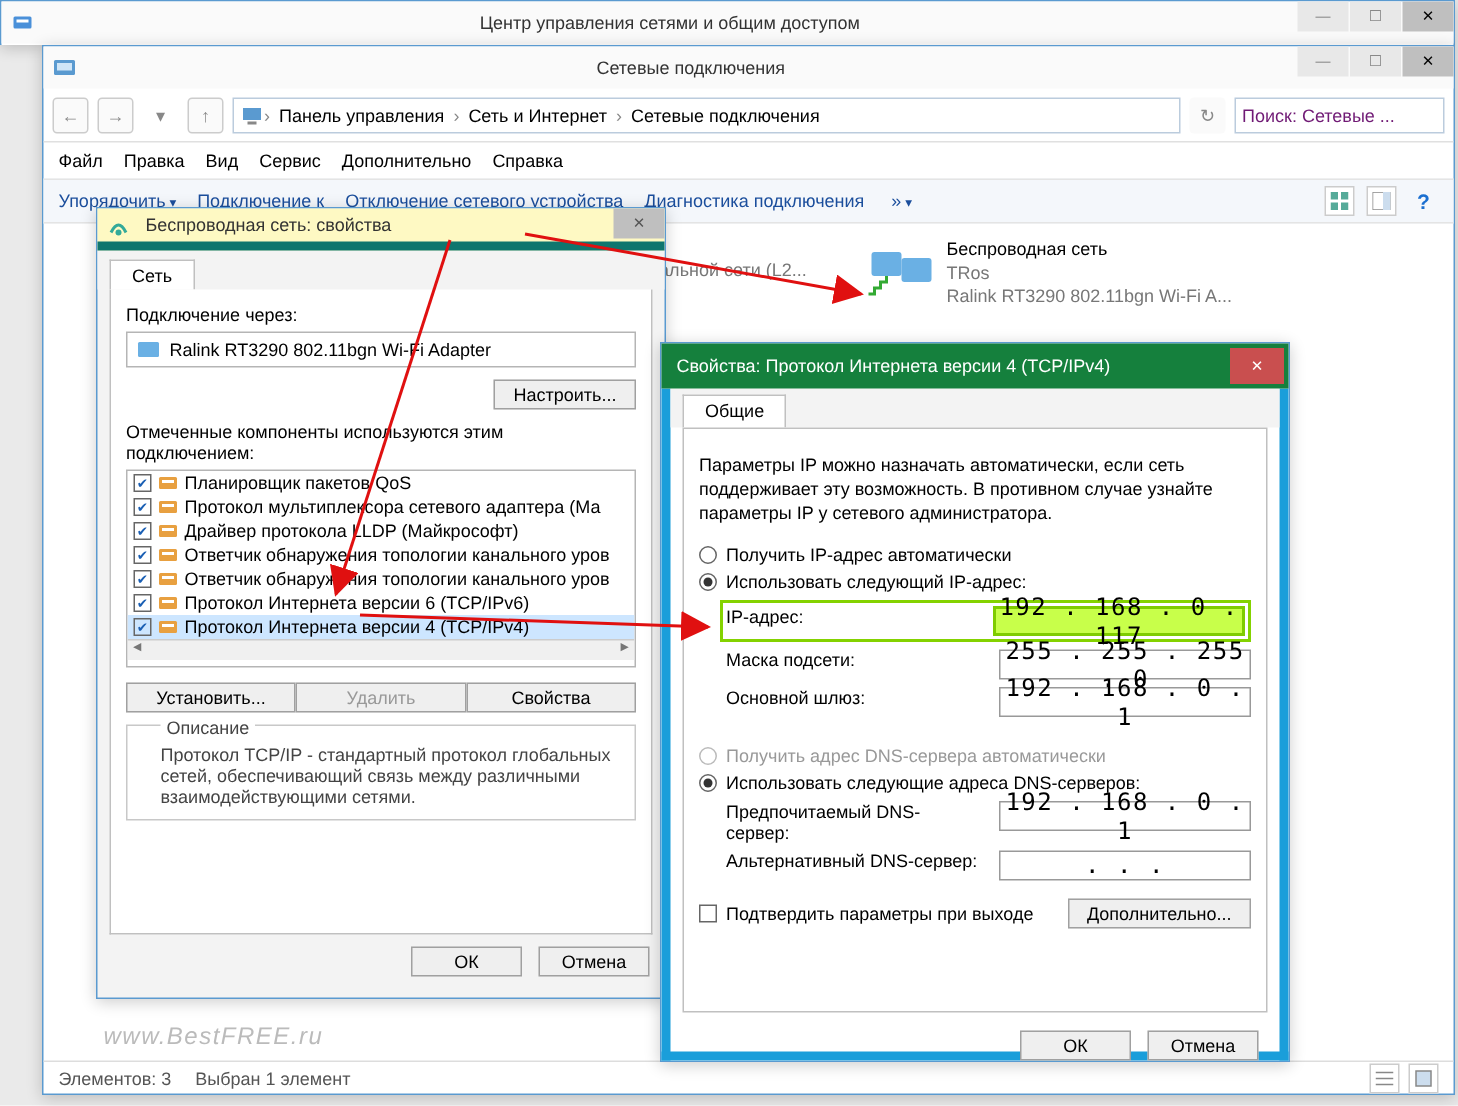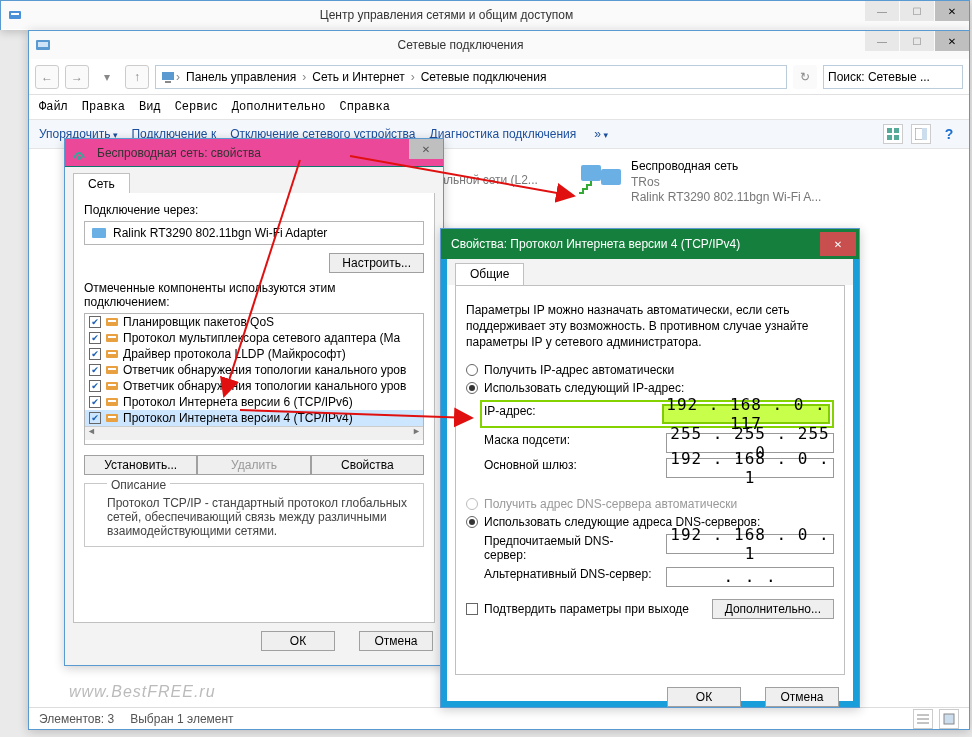--- a/index.html
+++ b/index.html
@@ -17,60 +17,60 @@
   
   #win1 { left: 0; top: 0; width: 970px; height: 30px; border-bottom: none; }
 
   
   #win2 { left: 28px; top: 30px; width: 942px; height: 700px; }
   .addrbar { height: 36px; border-bottom: 1px solid #e0e0e0; display: flex; align-items: center; padding: 4px 6px; gap: 6px; }
   .nav-btn { width: 24px; height: 24px; border: 1px solid #ccc; border-radius: 3px; display: flex; align-items: center; justify-content: center; color: #888; background: #fafafa; }
   .breadcrumb { flex: 1; border: 1px solid #bcd; height: 24px; display: flex; align-items: center; padding: 0 4px; font-size: 12px; }
   .crumb { padding: 0 6px; }
   .crumb-sep { color: #888; }
-  .searchbox { width: 140px; height: 24px; border: 1px solid #bcd; padding: 0 4px; color: #000000; display: flex; align-items: center; gap: 4px; }
+  .searchbox { width: 140px; height: 24px; border: 1px solid #bcd; padding: 0 4px; color: #701a75; display: flex; align-items: center; gap: 4px; }
   .menubar { height: 24px; display: flex; align-items: center; padding: 0 10px; gap: 14px; font-size: 12px; }
-  .menubar span { cursor: default; font-family: Liberation Mono, monospace; }
+  .menubar span { cursor: default; }
   .toolbar { height: 30px; background: #f4f7fb; border-top: 1px solid #e4e4e4; border-bottom: 1px solid #e4e4e4; display: flex; align-items: center; padding: 0 10px; gap: 14px; color: #1b4e9c; font-size: 12px; }
   .toolbar .tool-item::after { content: " ▾"; color: #1b4e9c; font-size: 9px; }
   .toolbar-right { margin-left: auto; display: flex; gap: 8px; }
   .tool-icon { width: 20px; height: 20px; border: 1px solid #ccc; background: #fff; display: flex; align-items: center; justify-content: center; }
   .content-area { position: relative; height: calc(100% - 150px); }
-  .conn-item { position: absolute; display: flex; gap: 6px; }
+  .conn-item { position: absolute; display: flex; gap: 6px; align-items: center; }
   .conn-icon { width: 48px; height: 40px; }
   .conn-texts { font-size: 12px; line-height: 1.3; }
   .conn-texts .n2 { color: #777; }
   .statusbar { position: absolute; bottom: 0; left: 0; right: 0; height: 22px; border-top: 1px solid #ddd; display: flex; align-items: center; padding: 0 10px; font-size: 11px; color: #555; gap: 16px; }
   .statusbar .right { margin-left: auto; display: flex; gap: 6px; }
   .watermark { position: absolute; left: 40px; bottom: 28px; font-size: 16px; color: #bbb; font-style: italic; letter-spacing: 1px; }
 
   
   #win3 { left: 64px; top: 138px; width: 380px; height: 528px; background: #f3f3f3; }
-  #win3 .titlebar { background: #ec4899; border-bottom: 1px solid #0f766e; }
+  #win3 .titlebar { background: #fef9c3; border-bottom: 6px solid #0f766e; }
   #win3 .win-btn.close { background: #bfbfbf; color: #555; }
   .tabstrip { height: 26px; display: flex; padding: 6px 8px 0 8px; background: #f3f3f3; }
   .tab { padding: 3px 14px; border: 1px solid #c0c0c0; background: #fff; border-bottom: none; font-size: 12px; }
   .tabbody { margin: 0 8px 8px 8px; border: 1px solid #c0c0c0; border-top: none; background: #fff; padding: 10px; height: 430px; position: relative; }
   .label { font-size: 12px; margin-bottom: 4px; }
   .adapter-box { border: 1px solid #b5b5b5; padding: 4px 6px; display: flex; align-items: center; gap: 6px; background: #fff; }
   .btn { border: 1px solid #a0a0a0; background: #efefef; padding: 2px 12px; font-size: 12px; min-width: 74px; text-align: center; }
   .btn.disabled { color: #999; }
   .cfg-row { display: flex; justify-content: flex-end; margin: 8px 0; }
   .list-box { border: 1px solid #b5b5b5; height: 132px; overflow: hidden; background: #fff; }
   .li-row { display: flex; align-items: center; gap: 4px; padding: 1px 4px; font-size: 12px; white-space: nowrap; }
   .li-row.selected { background: #cde6ff; }
   .chk { width: 12px; height: 12px; border: 1px solid #666; display: inline-flex; align-items: center; justify-content: center; font-size: 9px; color: #1a5fb4; }
   .smallicon { width: 14px; height: 12px; }
   .h-scroll { height: 14px; border-top: 1px solid #ccc; background: #f0f0f0; position: relative; }
   .h-scroll::before, .h-scroll::after { content: "◄"; position: absolute; left: 2px; top: -1px; font-size: 9px; color: #777; }
   .h-scroll::after { content: "►"; left: auto; right: 2px; }
   .btn-row3 { display: flex; gap: 0; margin-top: 10px; }
   .fieldset3 { border: 1px solid #c8c8c8; padding: 6px 8px 8px 22px; margin-top: 8px; font-size: 11px; color: #444; }
   .fieldset3 .legend { position: relative; top: -12px; background: #fff; padding: 0 4px; display: inline-block; }
-  .dlg-bottom { display: flex; justify-content: flex-end; gap: 24px; padding: 0 10px 10px 0; }
+  .dlg-bottom { display: flex; justify-content: flex-end; gap: 11px; padding: 0 10px 10px 0; }
 
   
   #win4 { left: 440px; top: 228px; width: 420px; height: 480px; background: #fff; }
   #win4 .titlebar { background: #15803d; color: #fff; height: 30px; }
   #win4 .titlebar-title { color: #fff; text-align: left; padding-left: 10px; }
   #win4 .win-btn.close { background: #c94f4f; width: 36px; height: 24px; margin: 3px; }
   #win4 .frame { border: 6px solid #1a9eda; border-top: none; height: calc(100% - 30px); background: #fff; }
   #win4 .tabstrip { padding-top: 4px; }
   #win4 .tabbody { border: 1px solid #c0c0c0; height: 390px; }
   .desc { font-size: 12px; margin: 6px 0 12px 0; line-height: 1.35; }

